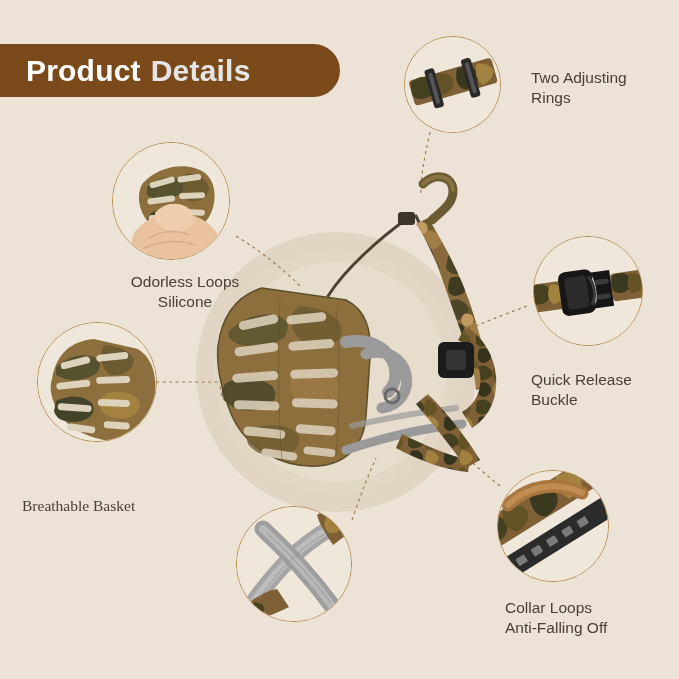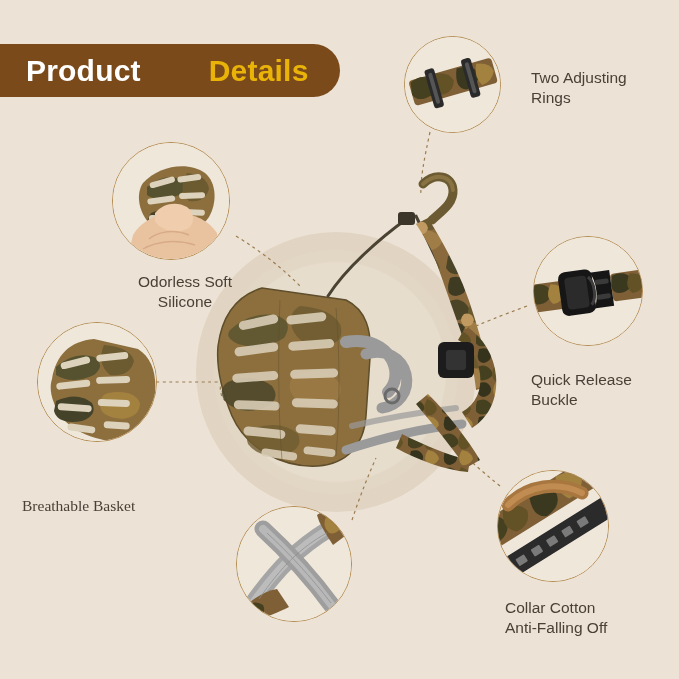--- a/index.html
+++ b/index.html
@@ -20,32 +20,31 @@
     position: absolute;
     left: 0; top: 44px;
     width: 340px; height: 53px;
     background: #7a4a1b;
     border-top-right-radius: 28px;
     border-bottom-right-radius: 28px;
     display: flex;
     align-items: center;
     padding-left: 26px;
     letter-spacing: .2px;
-    gap: 48px;
   }
   .banner .t1 {
     color: #ffffff;
     font-size: 30px;
     font-weight: bold;
   }
   .banner .t2 {
-    color: #eab308;
+    color: #e5e5e5;
     font-size: 30px;
     font-weight: bold;
-    margin-left: 20px;
+    margin-left: 10px;
     text-align: center;
   }
 
   
   .soft-ring {
     position: absolute;
     left: 196px; top: 232px;
     width: 280px; height: 280px;
     border-radius: 50%;
     background: radial-gradient(circle at 50% 50%, rgba(222,208,188,.0) 55%, rgba(216,200,178,.55) 56%, rgba(216,200,178,.55) 100%);
@@ -238,21 +237,21 @@
       </g>
 
       <path d="M20,92 C28,78 44,70 62,70 C82,70 96,78 104,90 L106,118 L14,118 Z" fill="#e9c3a0"></path>
       <path d="M42,70 C50,60 64,58 74,64 C82,70 82,82 74,86 C62,92 46,86 42,78 Z" fill="#f0cdac"></path>
       <g stroke="#d8ab87" stroke-width="1.4" fill="none">
         <path d="M36,96 C46,88 62,86 76,92"></path>
         <path d="M30,106 C44,98 64,96 82,102"></path>
       </g>
     </svg>
   </div>
-  <div class="label" style="left:105px; top:272px; width:160px; text-align:center;">Odorless Soft
+  <div class="label" style="left:105px; top:272px; width:160px; text-align:center;">Odorless Loops
 Silicone</div>
 
   <div class="callout" style="left:533px; top:236px; width:110px; height:110px;">
     <svg width="110" height="110" viewBox="0 0 110 110">
       <rect width="110" height="110" fill="#efe7da"></rect>
       <g transform="rotate(-8 55 55)">
         <rect x="-4" y="40" width="36" height="28" rx="4" fill="#7e5f36"></rect>
         <path d="M-2,42 q12,-4 18,4 q4,10 -8,14 q-12,2 -12,-8 z" fill="#45401f"></path>
         <path d="M18,42 q12,2 13,10 q-3,10 -13,10 q-8,-8 0,-20 z" fill="#a3813f"></path>
         <rect x="78" y="40" width="36" height="28" rx="4" fill="#7e5f36"></rect>
@@ -312,21 +311,21 @@
           <rect x="42" y="63" width="10" height="8" rx="1" opacity=".8"></rect>
           <rect x="60" y="63" width="10" height="8" rx="1" opacity=".8"></rect>
           <rect x="78" y="63" width="10" height="8" rx="1" opacity=".8"></rect>
         </g>
       </g>
 
       <path d="M10,34 C30,14 60,10 84,22" fill="none" stroke="#a8763f" stroke-width="13" stroke-linecap="round"></path>
       <path d="M10,34 C30,14 60,10 84,22" fill="none" stroke="#c08c52" stroke-width="6" stroke-linecap="round"></path>
     </svg>
   </div>
-  <div class="label" style="left:505px; top:598px; width:170px;">Collar Cotton
+  <div class="label" style="left:505px; top:598px; width:170px;">Collar Loops
 Anti-Falling Off</div>
 
   <div class="callout" style="left:236px; top:506px; width:116px; height:116px;">
     <svg width="116" height="116" viewBox="0 0 116 116">
       <rect width="116" height="116" fill="#efe7da"></rect>
 
       <path d="M16,96 C40,62 62,40 92,22" fill="none" stroke="#a5a5a5" stroke-width="17" stroke-linecap="round"></path>
       <path d="M16,96 C40,62 62,40 92,22" fill="none" stroke="#bcbcbc" stroke-width="8" stroke-linecap="round"></path>
       <path d="M26,22 C50,44 74,70 96,100" fill="none" stroke="#9e9e9e" stroke-width="17" stroke-linecap="round"></path>
       <path d="M26,22 C50,44 74,70 96,100" fill="none" stroke="#b8b8b8" stroke-width="8" stroke-linecap="round"></path>

